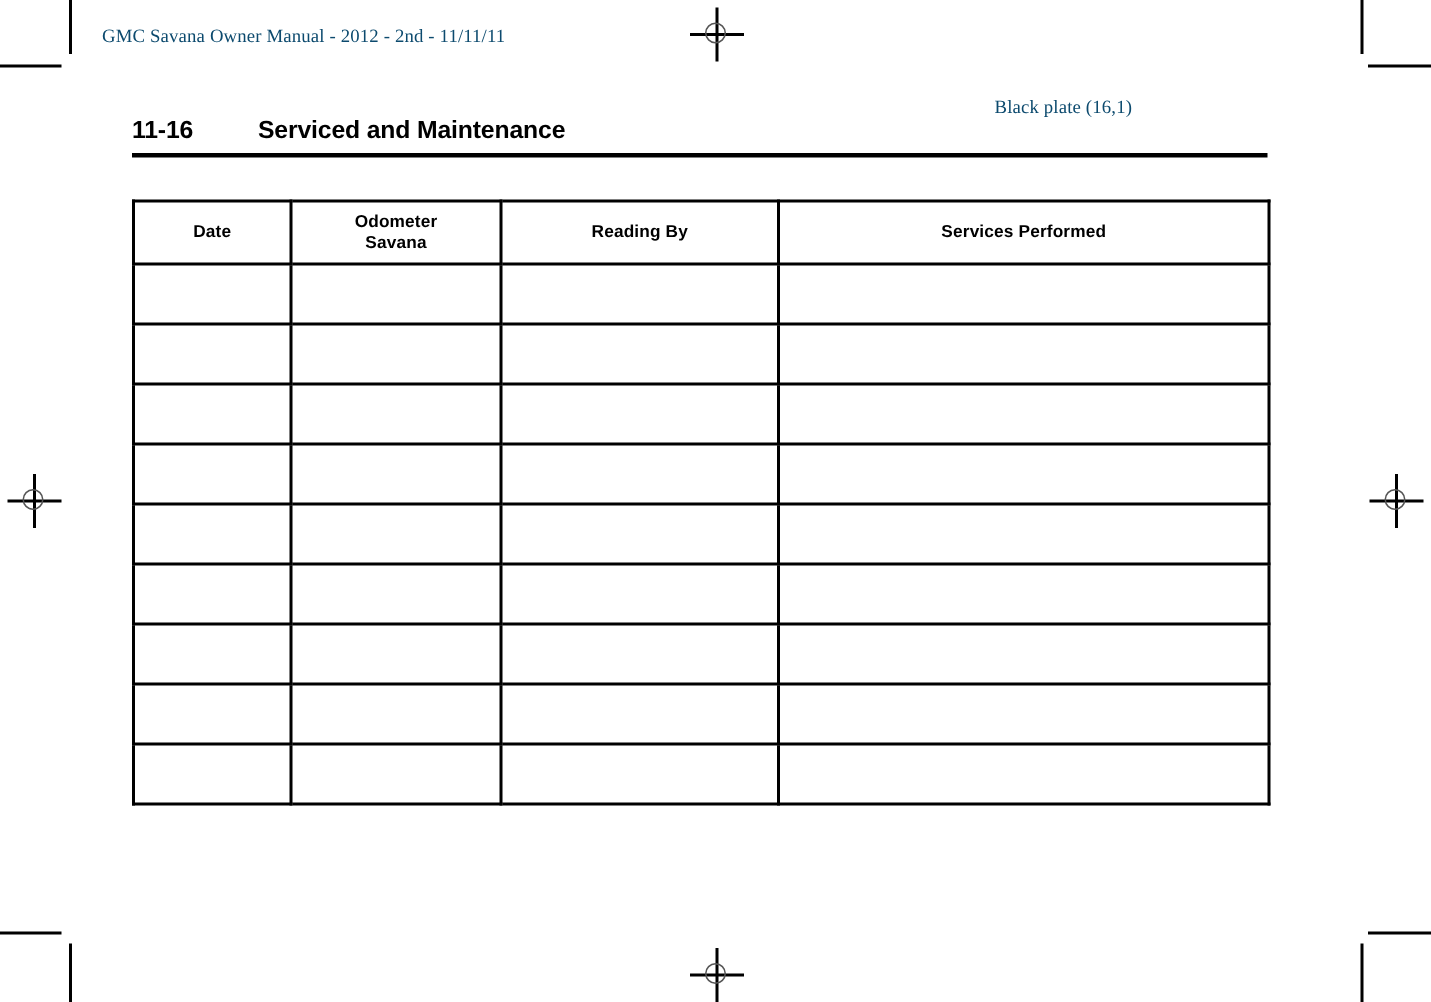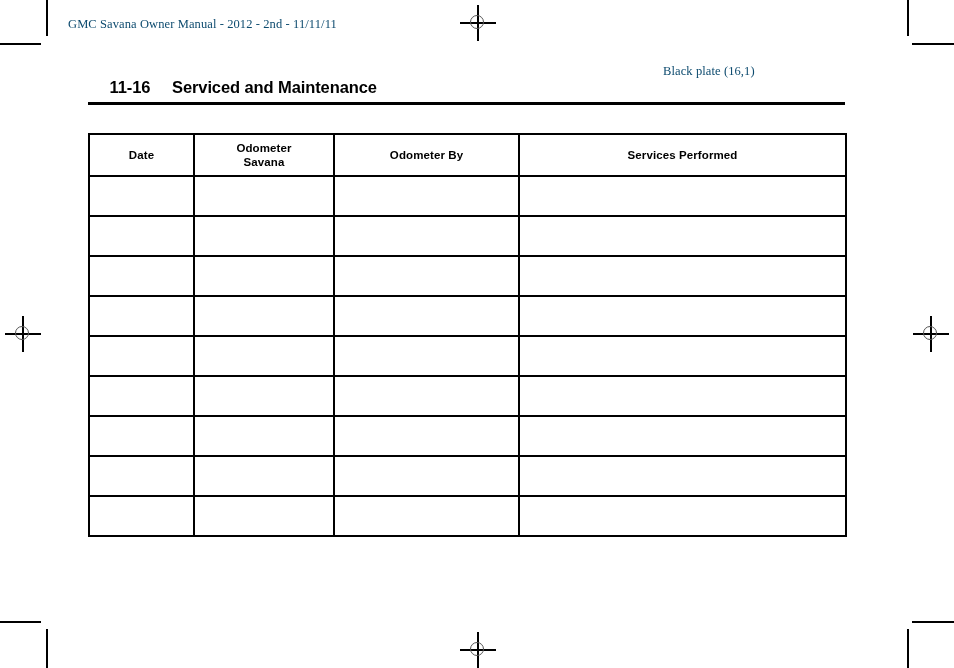--- a/index.html
+++ b/index.html
@@ -72,21 +72,20 @@
   }
   #running-head-left  { left: 68px;  top: 17px; }
   #running-head-right { left: 663px; top: 17px; margin-top: 47px; }
 
   
   .title-block {
     position: absolute;
     left: 88px;
     top: 78px;
     width: 757px;
-    text-align: center;
   }
   .title-row {
     display: flex;
     align-items: baseline;
     font-size: 16.5px;
     font-weight: bold;
     letter-spacing: -0.1px;
   }
   .title-number { width: 84px; flex: 0 0 84px; }
   .title-text   { }
@@ -199,21 +198,21 @@
       <thead>
         <tr>
           <th>
             <span class="hdr-line">Date</span>
           </th>
           <th>
             <span class="hdr-line">Odometer</span>
             <span class="hdr-line">Savana</span>
           </th>
           <th>
-            <span class="hdr-line">Odometer By</span>
+            <span class="hdr-line">Reading By</span>
           </th>
           <th>
             <span class="hdr-line">Services Performed</span>
           </th>
         </tr>
       </thead>
       <tbody id="record-table-body">
           <tr>
             <td></td>
             <td></td>

